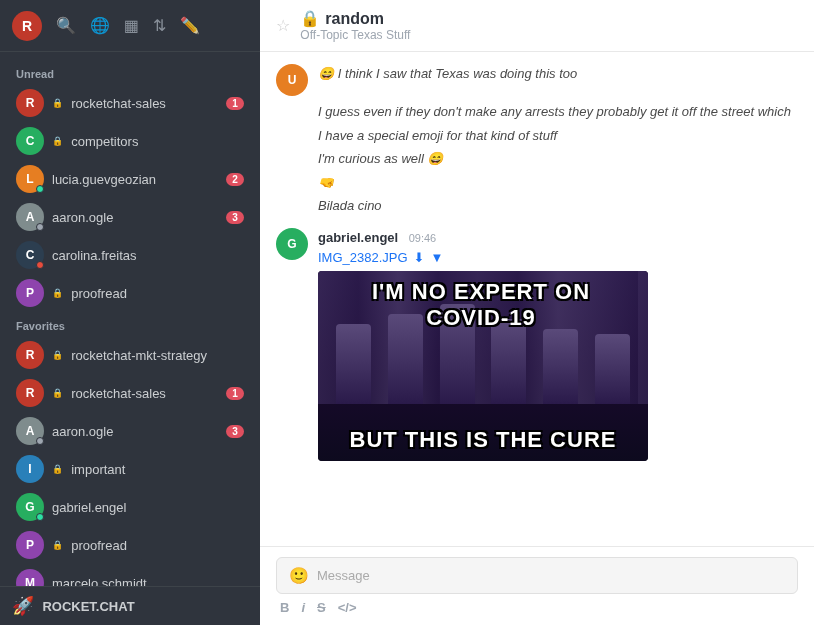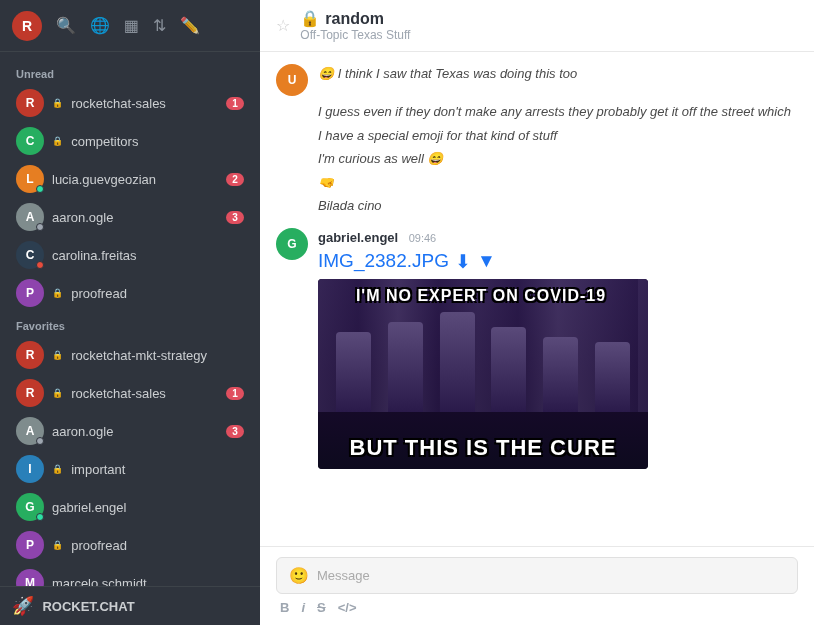--- a/index.html
+++ b/index.html
@@ -45,25 +45,25 @@
     .msg-avatar-placeholder { width: 32px; height: 32px; border-radius: 50%; background: #ccc; flex-shrink: 0; display: flex; align-items: center; justify-content: center; font-size: 12px; color: white; font-weight: bold; }
     .msg-content { flex: 1; }
     .msg-sender { font-size: 13px; font-weight: 600; color: #2f343d; margin-bottom: 2px; }
     .msg-text { font-size: 13px; color: #4a4a4a; line-height: 1.5; font-style: italic; }
     .msg-time { font-size: 11px; color: #9ea6b0; margin-left: 6px; }
 
     .simple-msg { display: flex; align-items: flex-start; padding: 2px 0 2px 42px; }
     .simple-msg .msg-text { font-size: 13px; color: #4a4a4a; line-height: 1.5; }
 
     .image-msg { margin-top: 4px; }
-    .image-filename { font-size: 19px; color: #1d74f5; cursor: pointer; display: flex; align-items: center; gap: 6px; margin-bottom: 6px; }
+    .image-filename { font-size: 13px; color: #1d74f5; cursor: pointer; display: flex; align-items: center; gap: 6px; margin-bottom: 6px; }
     .meme-image { width: 330px; height: 190px; background: #1a1a2e; border-radius: 4px; display: flex; flex-direction: column; align-items: center; justify-content: space-between; padding: 10px; overflow: hidden; position: relative; }
     .meme-bg { position: absolute; top: 0; left: 0; right: 0; bottom: 0; background: linear-gradient(180deg, #2c1a4a 0%, #1a0a2e 50%, #0d0a1e 100%); }
     .meme-people { position: absolute; top: 0; left: 0; right: 0; bottom: 30%; background: repeating-linear-gradient(90deg, #3a2a5a 0px, #2a1a4a 40px, #4a3a6a 80px, #2a1a4a 120px, #3a2a5a 160px, #2a1a4a 200px, #4a3a6a 240px, #3a2a5a 280px, #2a1a4a 320px); opacity: 0.7; }
-    .meme-text-top { position: absolute; top: 8px; left: 0; right: 4px; text-align: center; font-size: 16px; font-weight: 900; color: white; text-shadow: 2px 2px 0 #000, -2px -2px 0 #000, 2px -2px 0 #000, -2px 2px 0 #000; font-family: Impact, Arial Black, sans-serif; letter-spacing: 1px; z-index: 2; padding: 0 10px; }
+    .meme-text-top { position: absolute; top: 8px; left: 0; right: 4px; text-align: center; font-size: 22px; font-weight: 900; color: white; text-shadow: 2px 2px 0 #000, -2px -2px 0 #000, 2px -2px 0 #000, -2px 2px 0 #000; font-family: Impact, Arial Black, sans-serif; letter-spacing: 1px; z-index: 2; padding: 0 10px; }
     .meme-text-bottom { position: absolute; bottom: 8px; left: 0; right: 0; text-align: center; font-size: 22px; font-weight: 900; color: white; text-shadow: 2px 2px 0 #000, -2px -2px 0 #000, 2px -2px 0 #000, -2px 2px 0 #000; font-family: Impact, Arial Black, sans-serif; letter-spacing: 1px; z-index: 2; padding: 0 10px; }
     .meme-silhouettes { position: absolute; bottom: 30%; left: 0; right: 0; height: 40%; display: flex; align-items: flex-end; justify-content: space-around; padding: 0 10px; z-index: 1; }
     .person-shape { width: 35px; background: linear-gradient(180deg, #5a4a7a, #2a1a4a); border-radius: 4px 4px 0 0; }
 
     
     .input-area { border-top: 1px solid #e8e8e8; padding: 10px 16px; background: #fff; }
     .message-input-row { display: flex; align-items: center; background: #f5f5f5; border-radius: 6px; padding: 8px 12px; gap: 8px; border: 1px solid #e0e0e0; }
     .input-icon { color: #9ea6b0; font-size: 18px; cursor: pointer; }
     .message-placeholder { font-size: 13px; color: #aaa; flex: 1; }
     .toolbar-row { display: flex; align-items: center; gap: 12px; padding: 6px 4px 0; }

